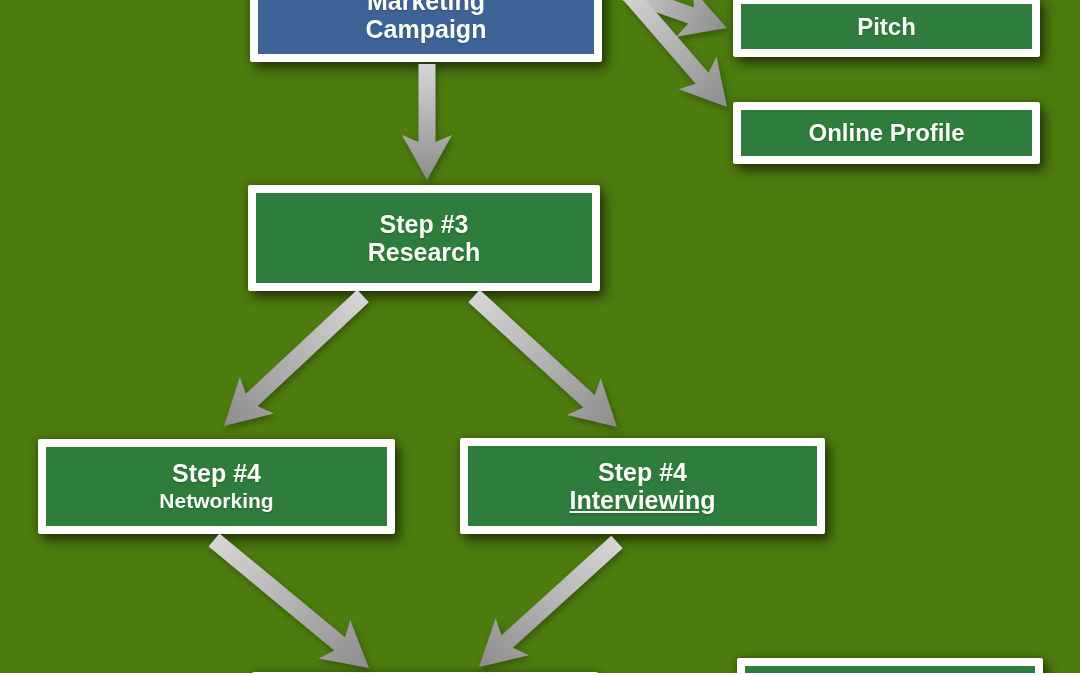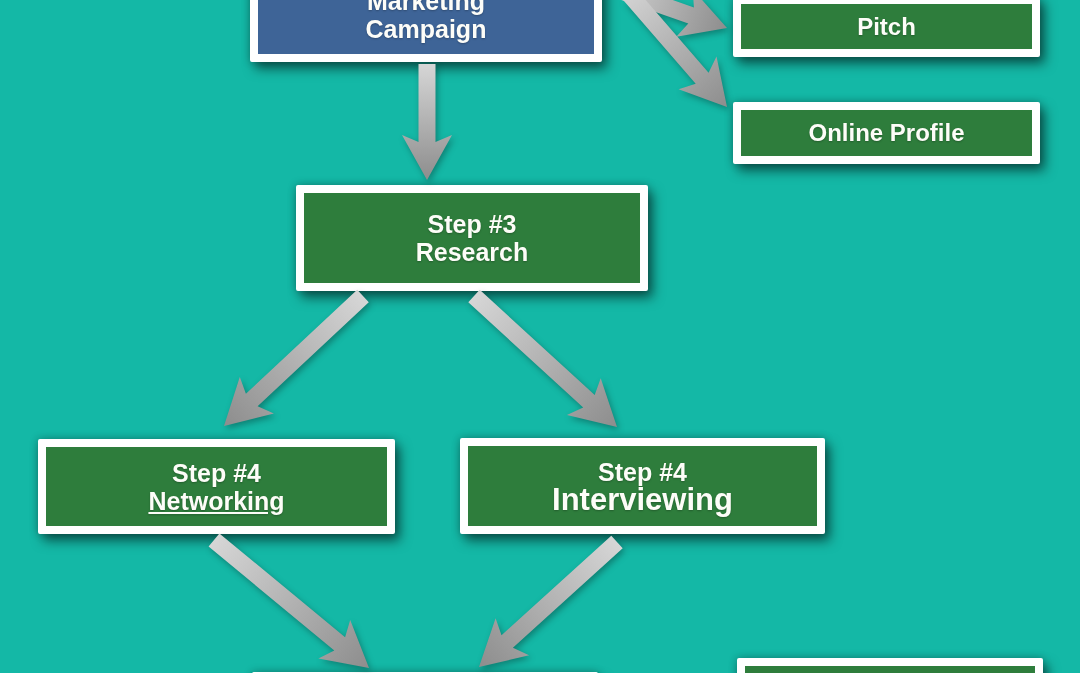--- a/index.html
+++ b/index.html
@@ -1,20 +1,20 @@
 <!DOCTYPE html>
 <html><head>
 <meta charset="utf-8">
 <style>
   html,body{margin:0;padding:0;background:#ffffff;}
   #stage{
     position:relative;
     width:1080px;height:673px;
     overflow:hidden;
-    background:#14b8a6;
+    background:#4d7c0f;
     font-family:"Liberation Sans", sans-serif;
   }
   .node{
     position:absolute;
     box-sizing:border-box;
     border:8px solid #ffffff;
     border-radius:2px;
     box-shadow:5px 7px 12px rgba(0,0,0,.50), 0 0 8px rgba(0,0,0,.28);
     display:flex;
     flex-direction:column;
@@ -45,31 +45,31 @@
     <div class="node" style="left: 250px; top: -32px; width: 352px; height: 94px; background: rgb(62, 100, 151);">
       <span class="line" style="font-size: 25px;">Marketing</span>
       <span class="line" style="font-size: 25px; text-align: center;">Campaign</span>
     </div>
     <div class="node" style="left: 733px; top: -4px; width: 307px; height: 61px; background: rgb(46, 125, 60);">
       <span class="line" style="font-size: 24px;">Pitch</span>
     </div>
     <div class="node" style="left: 733px; top: 82px; width: 307px; height: 62px; background: rgb(46, 125, 60); margin-top: 20px;">
       <span class="line" style="font-size: 24px;">Online Profile</span>
     </div>
-    <div class="node" style="left: 248px; top: 185px; width: 352px; height: 106px; background: rgb(46, 125, 60); margin-left: 48px;">
+    <div class="node" style="left: 248px; top: 185px; width: 352px; height: 106px; background: rgb(46, 125, 60);">
       <span class="line" style="font-size: 25px;">Step #3</span>
       <span class="line" style="font-size: 25px;">Research</span>
     </div>
     <div class="node" style="left: 38px; top: 439px; width: 357px; height: 95px; background: rgb(46, 125, 60);">
       <span class="line" style="font-size: 25px;">Step #4</span>
-      <span class="line" style="font-size: 25px; text-decoration: underline;">Networking</span>
+      <span class="line" style="font-size: 21px;">Networking</span>
     </div>
     <div class="node" style="left: 460px; top: 438px; width: 365px; height: 96px; background: rgb(46, 125, 60);">
       <span class="line" style="font-size: 25px;">Step #4</span>
-      <span class="line" style="font-size: 31px;">Interviewing</span>
+      <span class="line" style="font-size: 25px; text-decoration: underline;">Interviewing</span>
     </div>
     <div class="node" style="left: 252px; top: 672px; width: 346px; height: 60px; background: rgb(46, 125, 60);"></div>
     <div class="node" style="left: 737px; top: 658px; width: 306px; height: 60px; background: rgb(46, 125, 60);"></div>
     <svg id="arrow-layer" width="1080" height="675">
       <defs>
         <linearGradient id="agrad0" gradientUnits="userSpaceOnUse" x1="427" y1="64" x2="427" y2="180">
           <stop offset="0" stop-color="#d6d6d6"></stop>
           <stop offset="1" stop-color="#8d8d8d"></stop>
         </linearGradient>
         <linearGradient id="agrad1" gradientUnits="userSpaceOnUse" x1="607" y1="-14" x2="727" y2="28">

